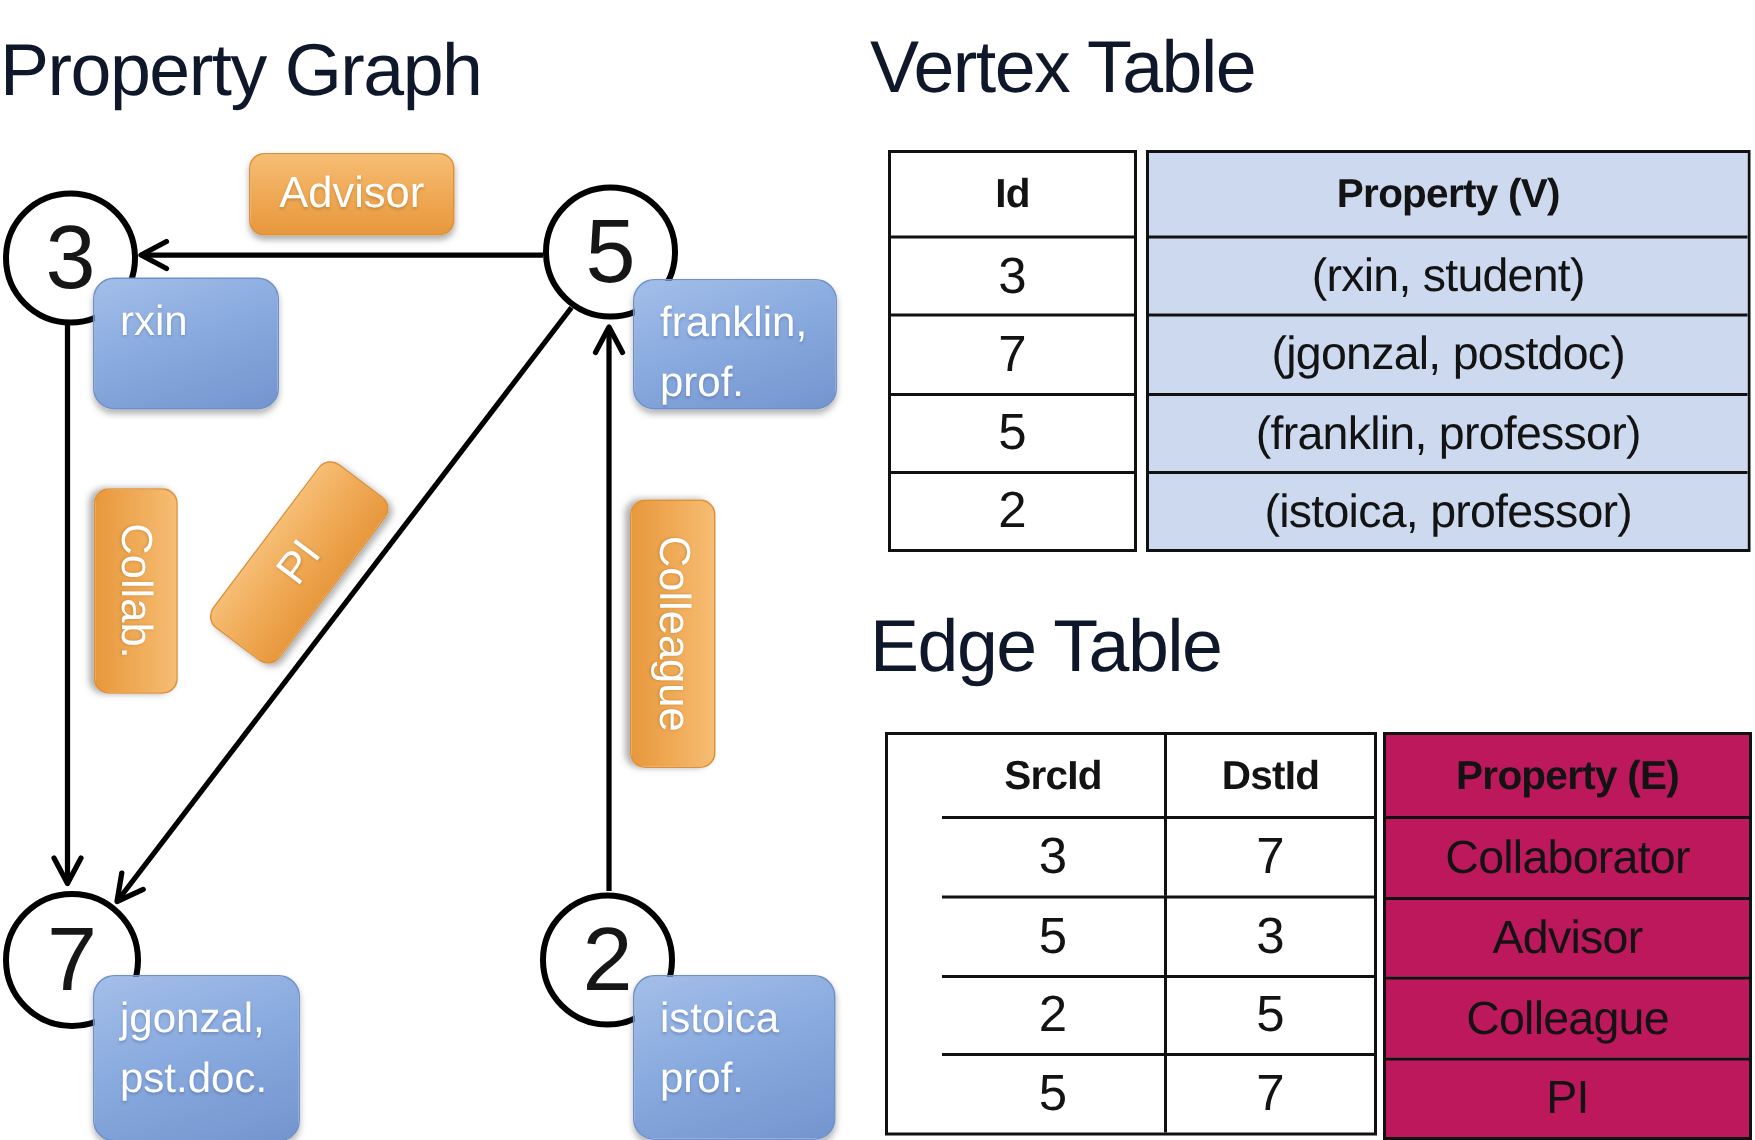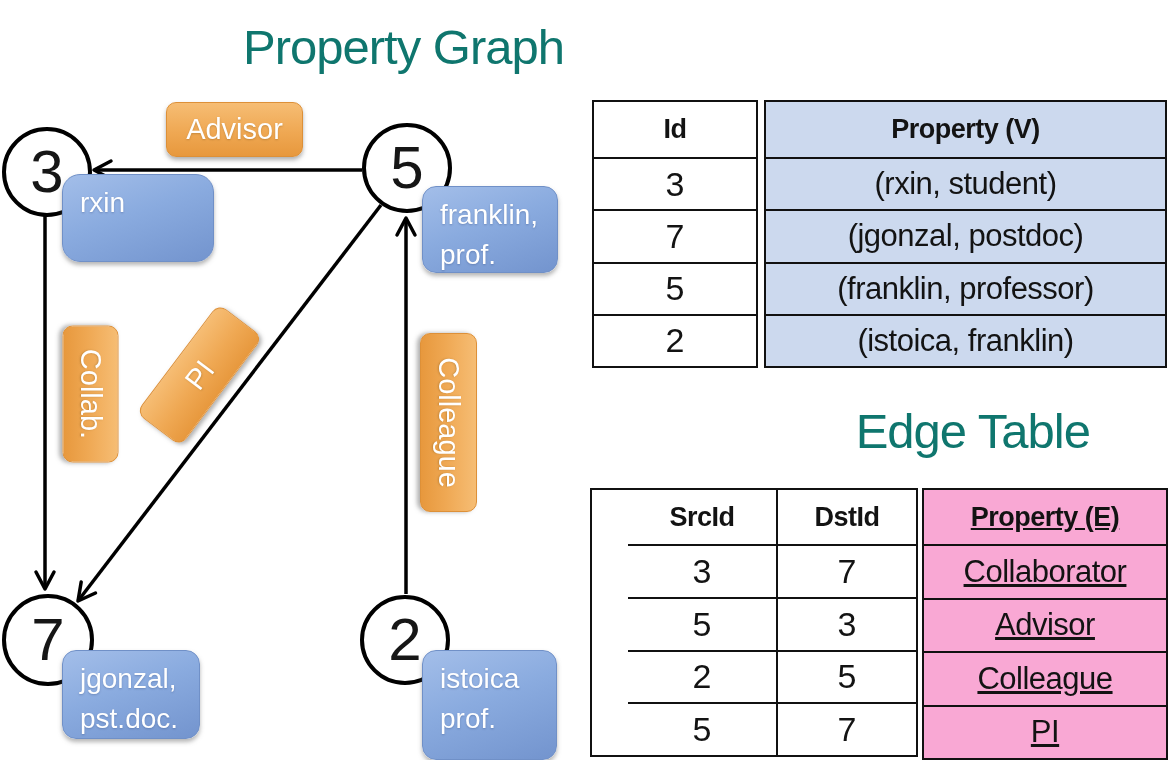--- a/index.html
+++ b/index.html
@@ -5,22 +5,22 @@
   * { margin:0; padding:0; box-sizing:border-box; }
   html,body { background:#fff; }
   body { font-family:"Liberation Sans", sans-serif; }
   #stage {
     position:relative; width:1170px; height:760px; background:#fff;
     overflow:hidden; color:#161616;
   }
 
   
   .big-title {
-    position:absolute; text-align:right; font-size:49px; line-height:58px;
-    color:#0f766e; letter-spacing:-1px; white-space:nowrap;
+    position:absolute; text-align:left; font-size:49px; line-height:58px;
+    color:#0f172a; letter-spacing:-1px; white-space:nowrap;
   }
 
   
   #edge-svg { position:absolute; left:0; top:0; z-index:1; }
 
   .gnode {
     position:absolute; z-index:2; background:#fff; border:4px solid #000;
     border-radius:50%; display:flex; align-items:center; justify-content:center;
   }
   .gnode span { font-size:60px; color:#161616; line-height:1; }
@@ -51,21 +51,21 @@
   }
   .tbl .cell {
     display:flex; align-items:center; justify-content:center;
     border-top:2.5px solid #111; color:#131313;
   }
   .tbl .cell.first { border-top:none; }
   .tbl .hdr { font-weight:bold; font-size:27px; letter-spacing:-0.5px; }
   .tbl .num { font-size:34px; }
   .tbl .txt { font-size:31px; letter-spacing:-0.5px; white-space:nowrap; }
   .bluebg { background:#ccd9ee; }
-  .orangebg { background:#f9a8d4;text-decoration:underline; }
+  .orangebg { background:#be185d; }
 
   .two-col { display:grid; grid-template-columns:150px 1fr;padding-left:36px; }
   .row-line { display:contents; }
   .two-col .cell.lcol { border-right:2.5px solid #111; }
 </style>
 </head>
 <body>
 
 <div id="stage">
 
@@ -94,51 +94,52 @@
   </div>
   <div class="gnode" style="left:360px; top:595px; width:90px; height:90px;">
     <span>2</span>
   </div>
 
   <div class="olabel" style="left:166px; top:102px; width:137px; height:55px;">Advisor</div>
   <div class="olabel" style="left:22px;  top:366px; width:137px; height:56px; transform:rotate(90deg);">Collab.</div>
   <div class="olabel" style="left:131px; top:347px; width:137px; height:56px; transform:rotate(-53deg);">PI</div>
   <div class="olabel" style="left:359px; top:394px; width:179px; height:57px; transform:rotate(90deg);">Colleague</div>
 
-  <div class="pbox" style="left:62px;  top:174px; width:152px; height:88px;border-radius:18px;">
+  <div class="pbox" style="left:62px;  top:185px; width:124px; height:88px;">
     <div>rxin</div>
   </div>
   <div class="pbox" style="left:422px; top:186px; width:136px; height:87px;">
     <div>franklin,</div>
     <div>prof.</div>
   </div>
-  <div class="pbox" style="left:62px;  top:650px; width:138px; height:89px;">
+  <div class="pbox" style="left:62px;  top:650px; width:138px; height:111px;">
     <div>jgonzal,</div>
     <div>pst.doc.</div>
   </div>
   <div class="pbox" style="left:422px; top:650px; width:135px; height:110px;">
     <div>istoica</div>
     <div>prof.</div>
   </div>
 
+  <div class="big-title" style="left:580px; top:16px; width:516px;">Vertex Table</div>
 
   <div class="tbl" style="left:592px; top:100px; width:166px; height:268px; grid-template-rows:55px 1fr 1fr 1fr 1fr;">
     <div class="cell hdr first">Id</div>
     <div class="cell num">3</div>
     <div class="cell num">7</div>
     <div class="cell num">5</div>
     <div class="cell num">2</div>
   </div>
 
   <div class="tbl" style="left:764px; top:100px; width:403px; height:268px; grid-template-rows:55px 1fr 1fr 1fr 1fr;">
     <div class="cell hdr first bluebg">Property (V)</div>
     <div class="cell txt bluebg">(rxin, student)</div>
     <div class="cell txt bluebg">(jgonzal, postdoc)</div>
     <div class="cell txt bluebg">(franklin, professor)</div>
-    <div class="cell txt bluebg">(istoica, franklin)</div>
+    <div class="cell txt bluebg">(istoica, professor)</div>
   </div>
 
   <div class="big-title" style="left:580px; top:402px; width:510px;">Edge Table</div>
 
   <div class="tbl two-col" style="left:590px; top:488px; width:328px; height:269px; grid-template-rows:54px 1fr 1fr 1fr 1fr;">
     <div class="row-line">
       <div class="cell hdr first lcol">SrcId</div>
       <div class="cell hdr first">DstId</div>
     </div>
     <div class="row-line">

